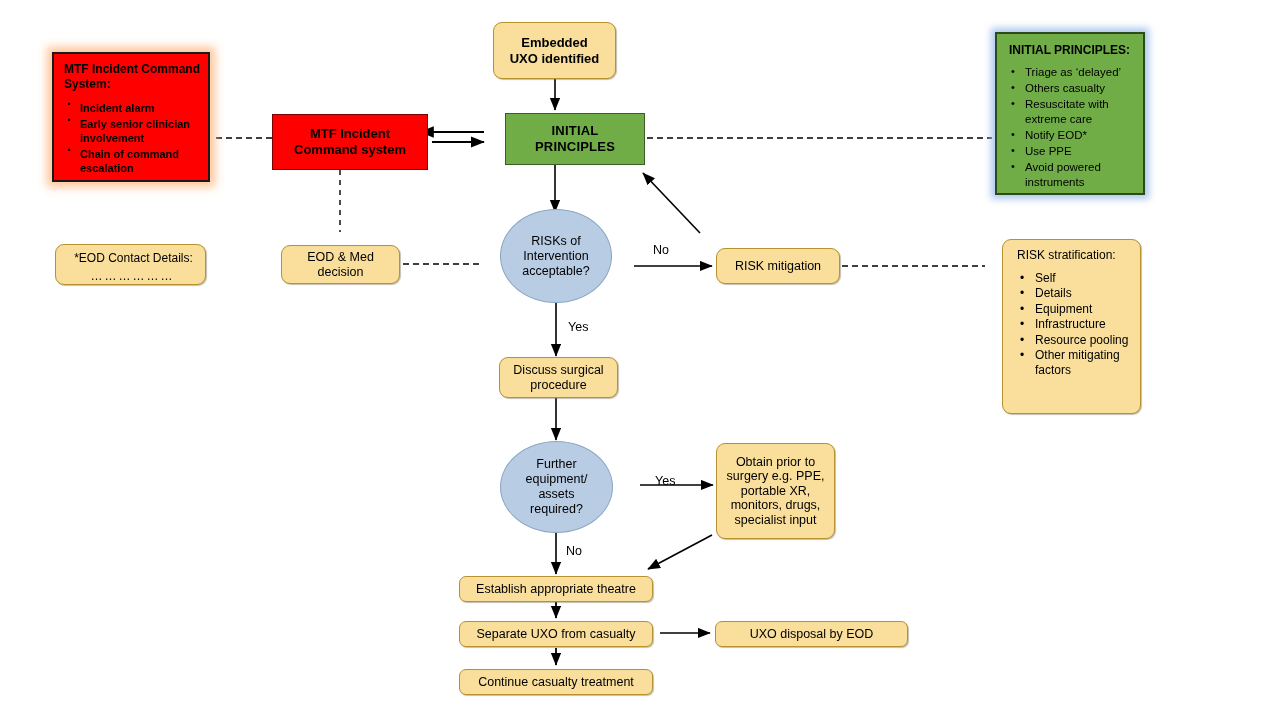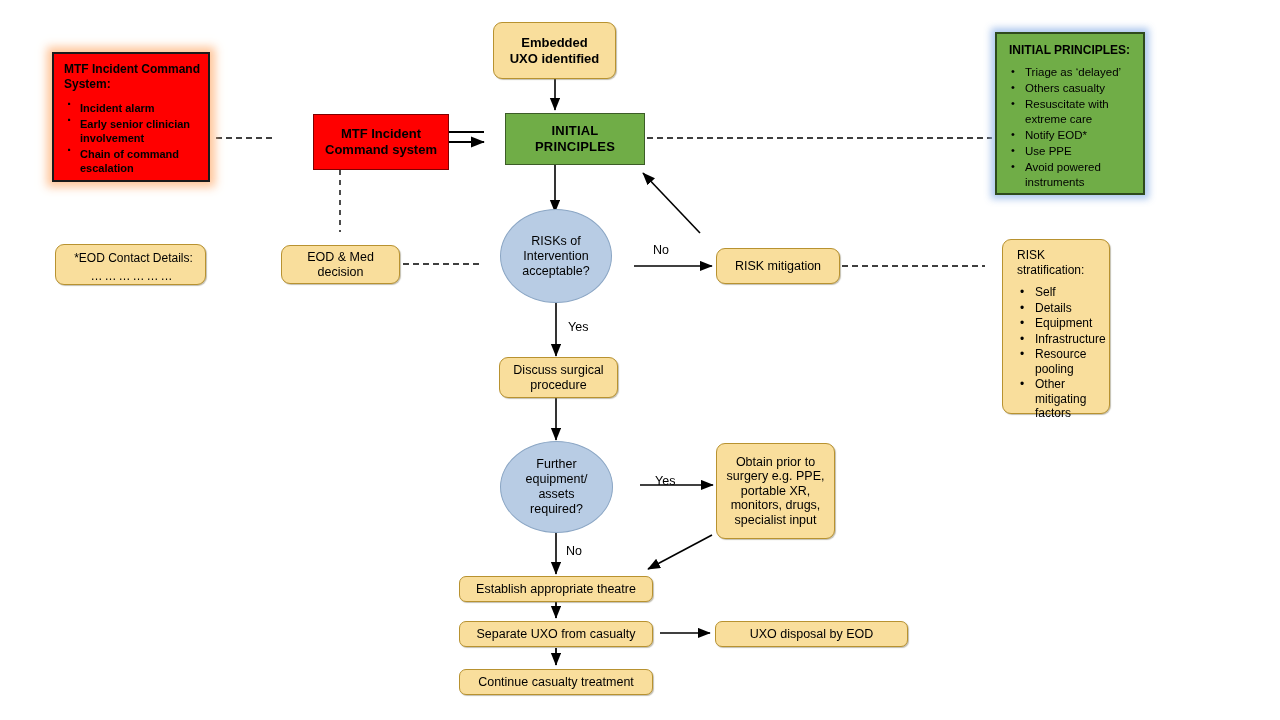--- a/index.html
+++ b/index.html
@@ -167,21 +167,21 @@
   <div class="node yellow bold" style="left:493px;top:22px;width:123px;height:57px;flex-direction:column;">
     <span>Embedded</span>
     <span>UXO identified</span>
   </div>
 
   <div class="node green-block" style="left:487px;top:113px;width:140px;height:52px;flex-direction:column;">
     <span>INITIAL</span>
     <span>PRINCIPLES</span>
   </div>
 
-  <div class="node red-block" style="left:272px;top:114px;width:136px;height:56px;flex-direction:column;margin-left:41px;">
+  <div class="node red-block" style="left:272px;top:114px;width:156px;height:56px;flex-direction:column;">
     <span>MTF Incident</span>
     <span>Command system</span>
   </div>
 
   <div class="node red-note" style="left:52px;top:52px;width:158px;height:130px;">
     <span class="note-title">
       <span>MTF Incident Command</span><br>
       <span>System:</span>
     </span>
     <ul class="bullets">
@@ -216,21 +216,21 @@
   <div class="node ellipse" style="left:500px;top:209px;width:112px;height:94px;flex-direction:column;">
     <span>RISKs of</span>
     <span>Intervention</span>
     <span>acceptable?</span>
   </div>
 
   <div class="node yellow" style="left:716px;top:248px;width:124px;height:36px;">
     <span>RISK mitigation</span>
   </div>
 
-  <div class="node yellow-note" style="left:1002px;top:239px;width:108px;height:175px;">
+  <div class="node yellow-note" style="left:1002px;top:239px;width:139px;height:175px;">
     <span class="note-title">RISK stratification:</span>
     <ul class="bullets">
       <li>Self</li>
       <li>Details</li>
       <li>Equipment</li>
       <li>Infrastructure</li>
       <li>Resource pooling</li>
       <li>Other mitigating factors</li>
     </ul>
   </div>

